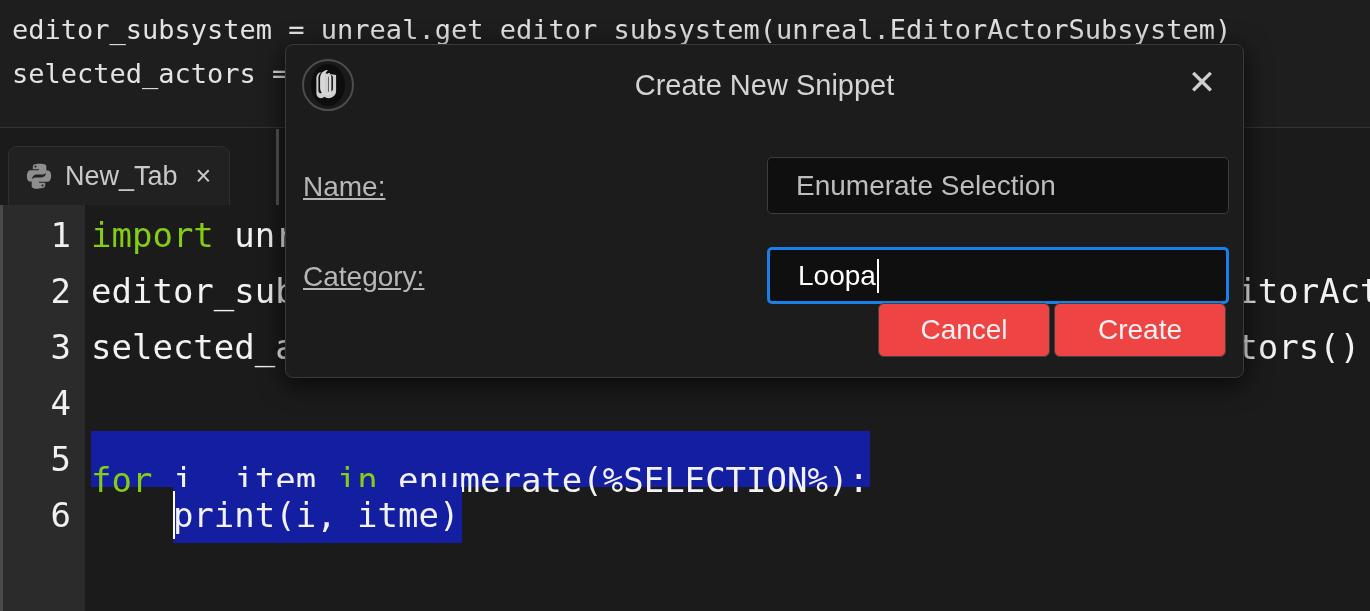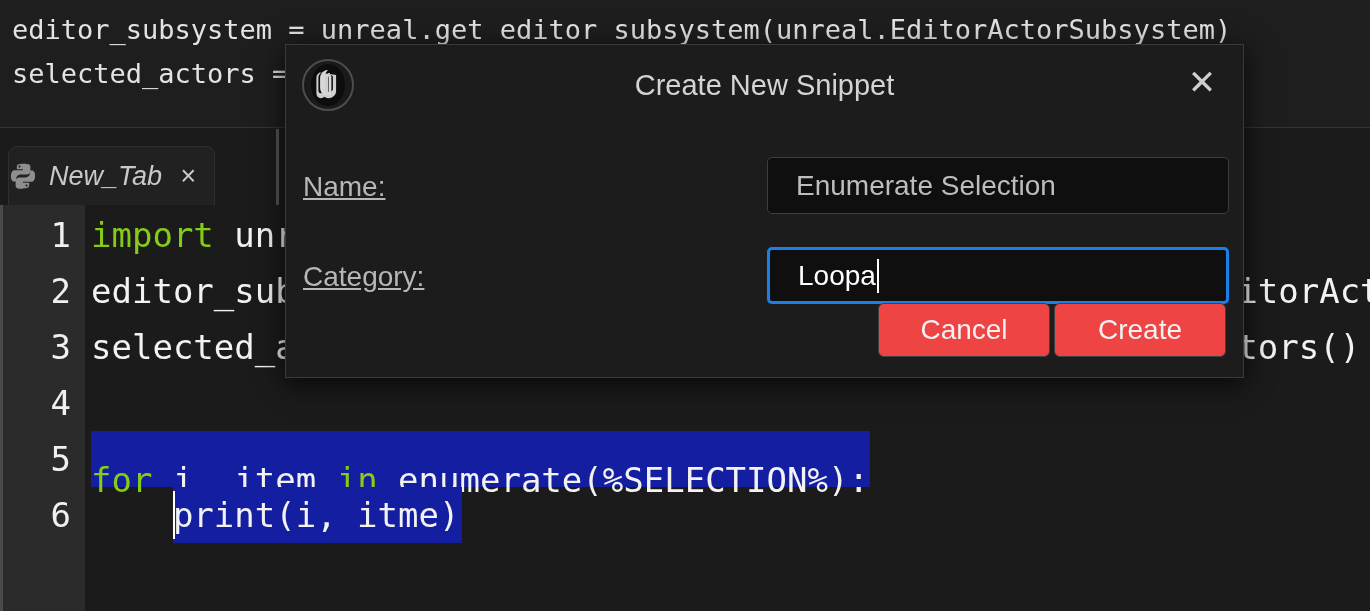--- a/index.html
+++ b/index.html
@@ -56,27 +56,26 @@
     height: 76px;
     background: #1b1b1b;
   }
   .tab {
     position: absolute;
     left: 8px; top: 17px;
     height: 59px;
     display: flex;
     align-items: center;
     gap: 12px;
-    padding: 0 18px 0 0;
+    padding: 0 18px 0 16px;
     box-sizing: border-box;
     background: #212121;
     border: 1px solid #2f2f2f;
     border-bottom: none;
     border-radius: 9px 9px 0 0;
-    font-style: italic;
   }
   .tab-py-icon { width: 28px; height: 28px; display: block; flex: 0 0 auto; }
   .tab-label {
     font-size: 27px;
     color: #c9c9c9;
     font-family: "Liberation Sans", sans-serif;
     white-space: nowrap;
   }
   .tab-close {
     font-size: 27px;
@@ -147,21 +146,21 @@
   }
 
   
   .dialog {
     position: absolute;
     left: 285px; top: 44px;
     width: 959px;
     height: 334px;
     background: #1c1c1c;
     border: 1px solid #3a3a3a;
-    border-radius: 0;
+    border-radius: 8px;
     box-shadow: 0 6px 26px rgba(0,0,0,0.75);
     box-sizing: border-box;
   }
   .dialog-titlebar {
     position: absolute;
     left: 0; top: 0;
     width: 100%;
     height: 80px;
   }
   .ue-logo {

